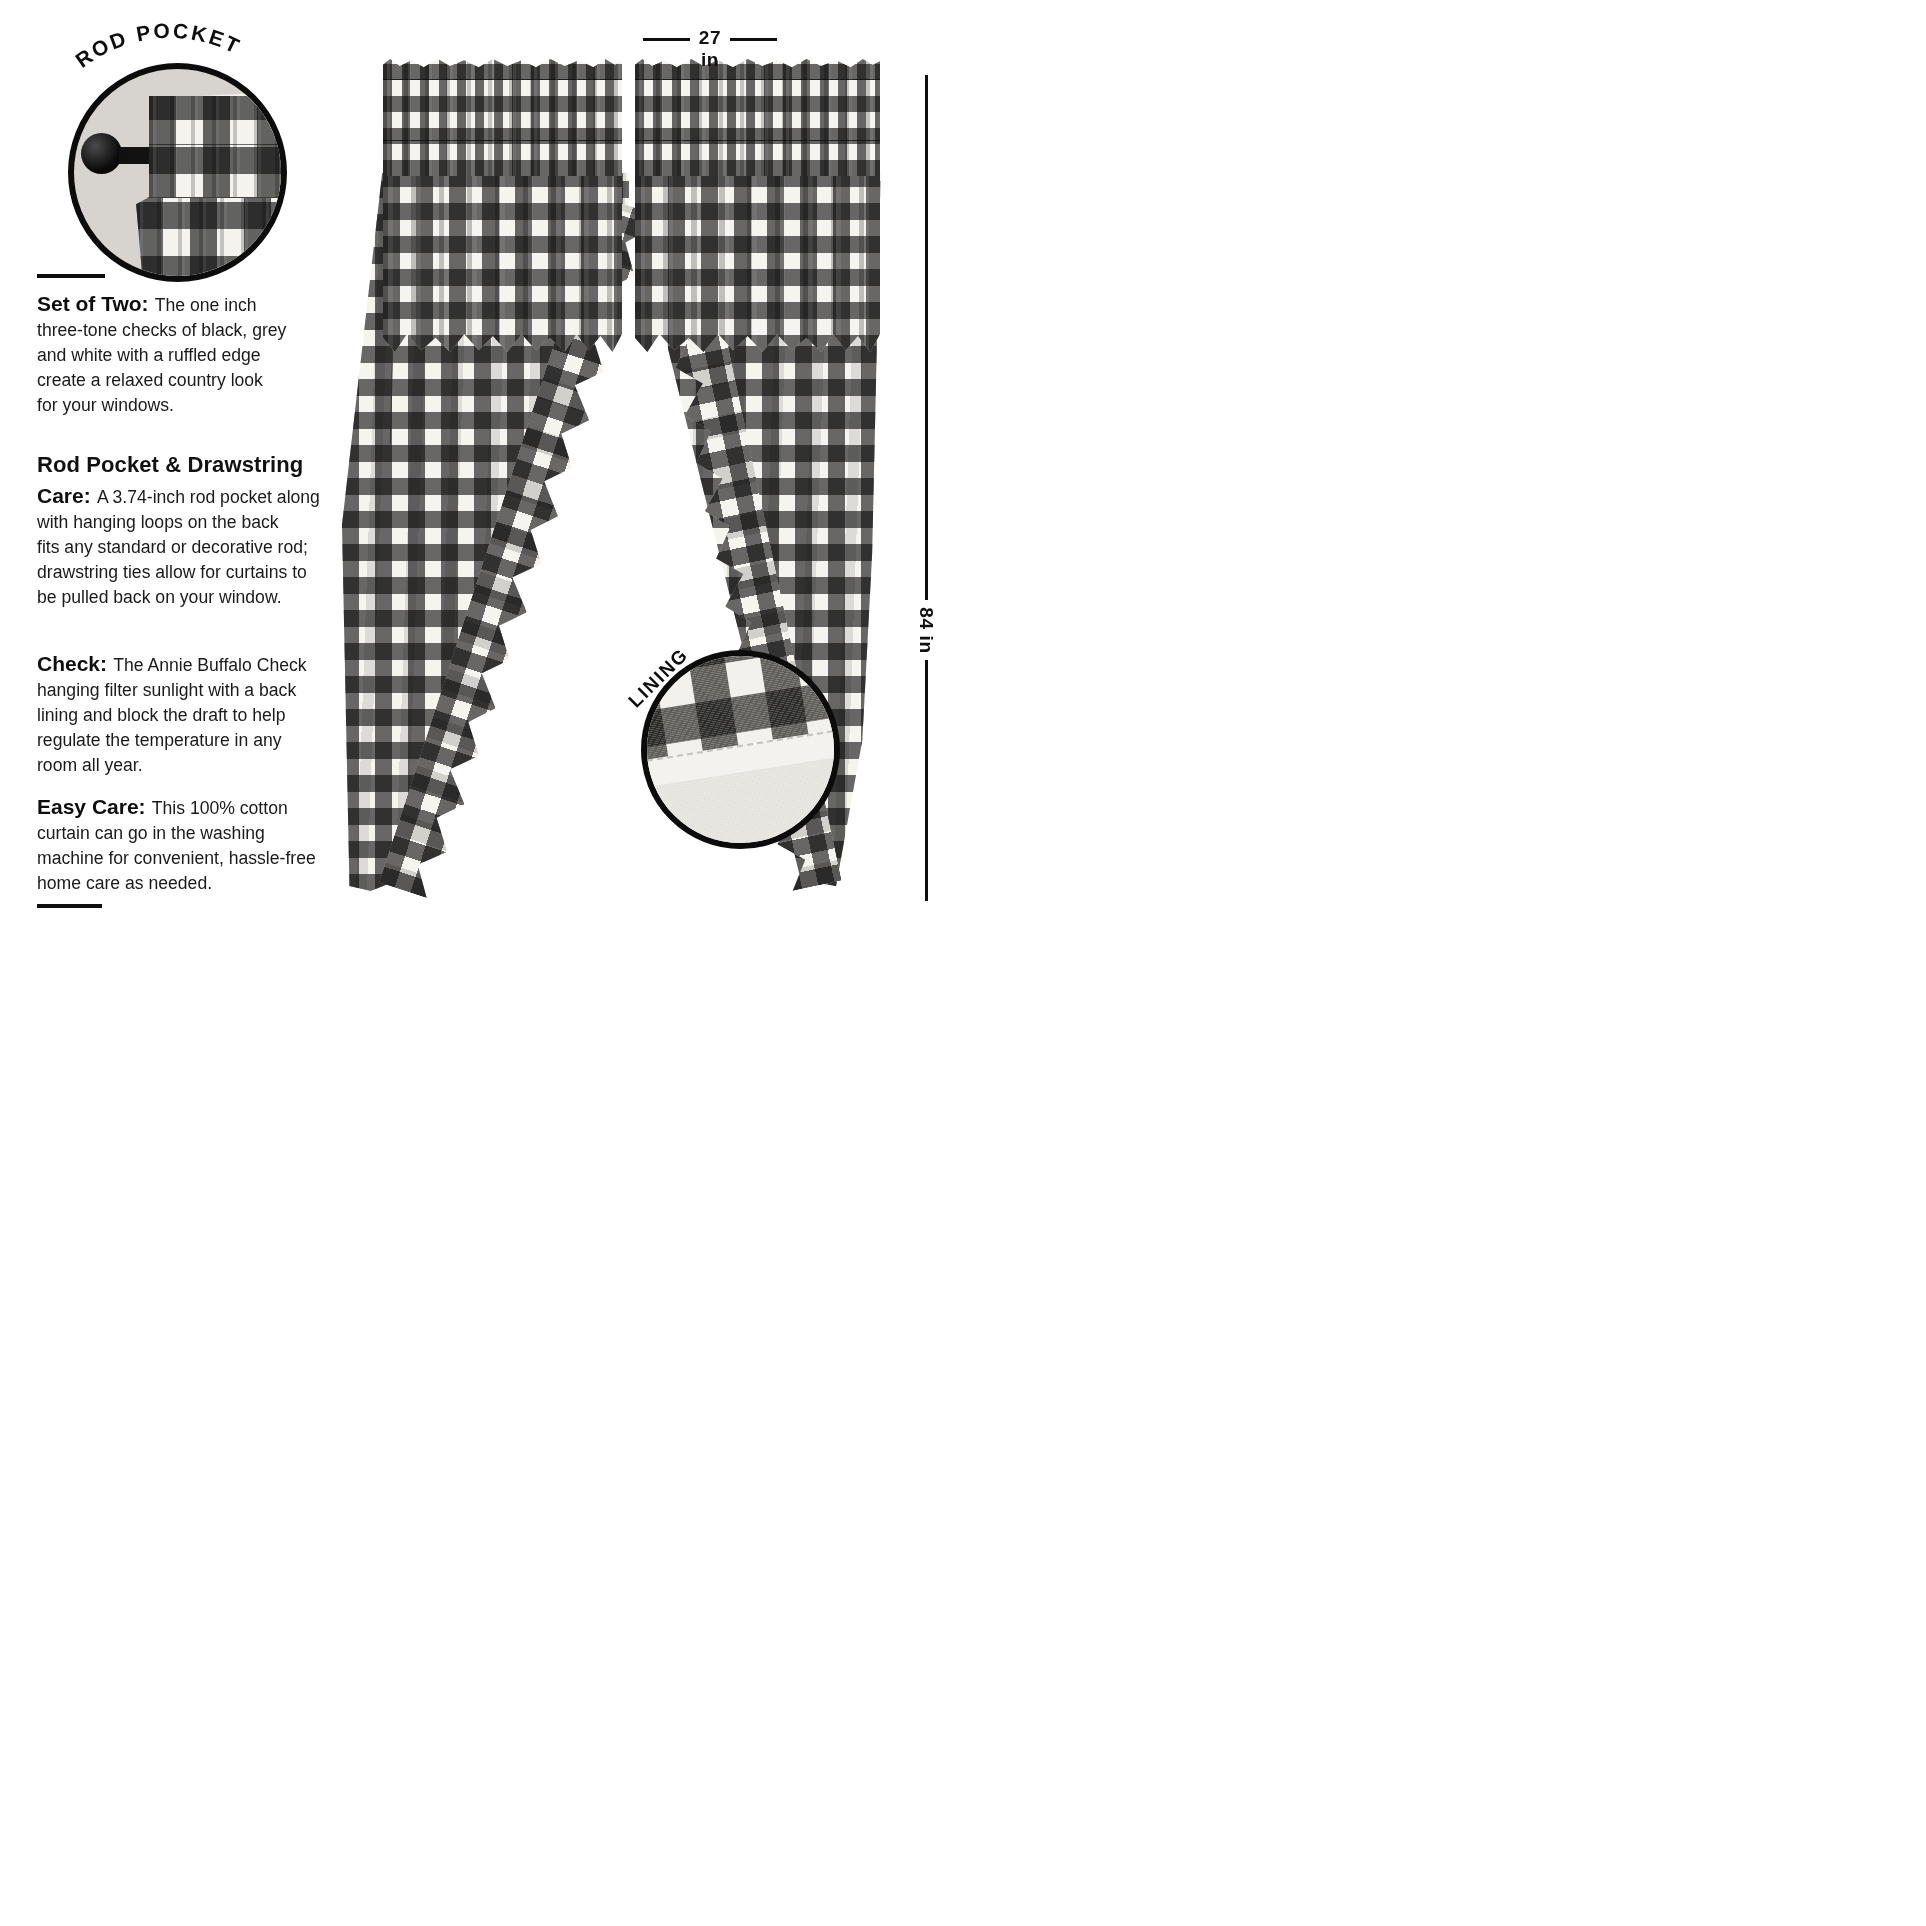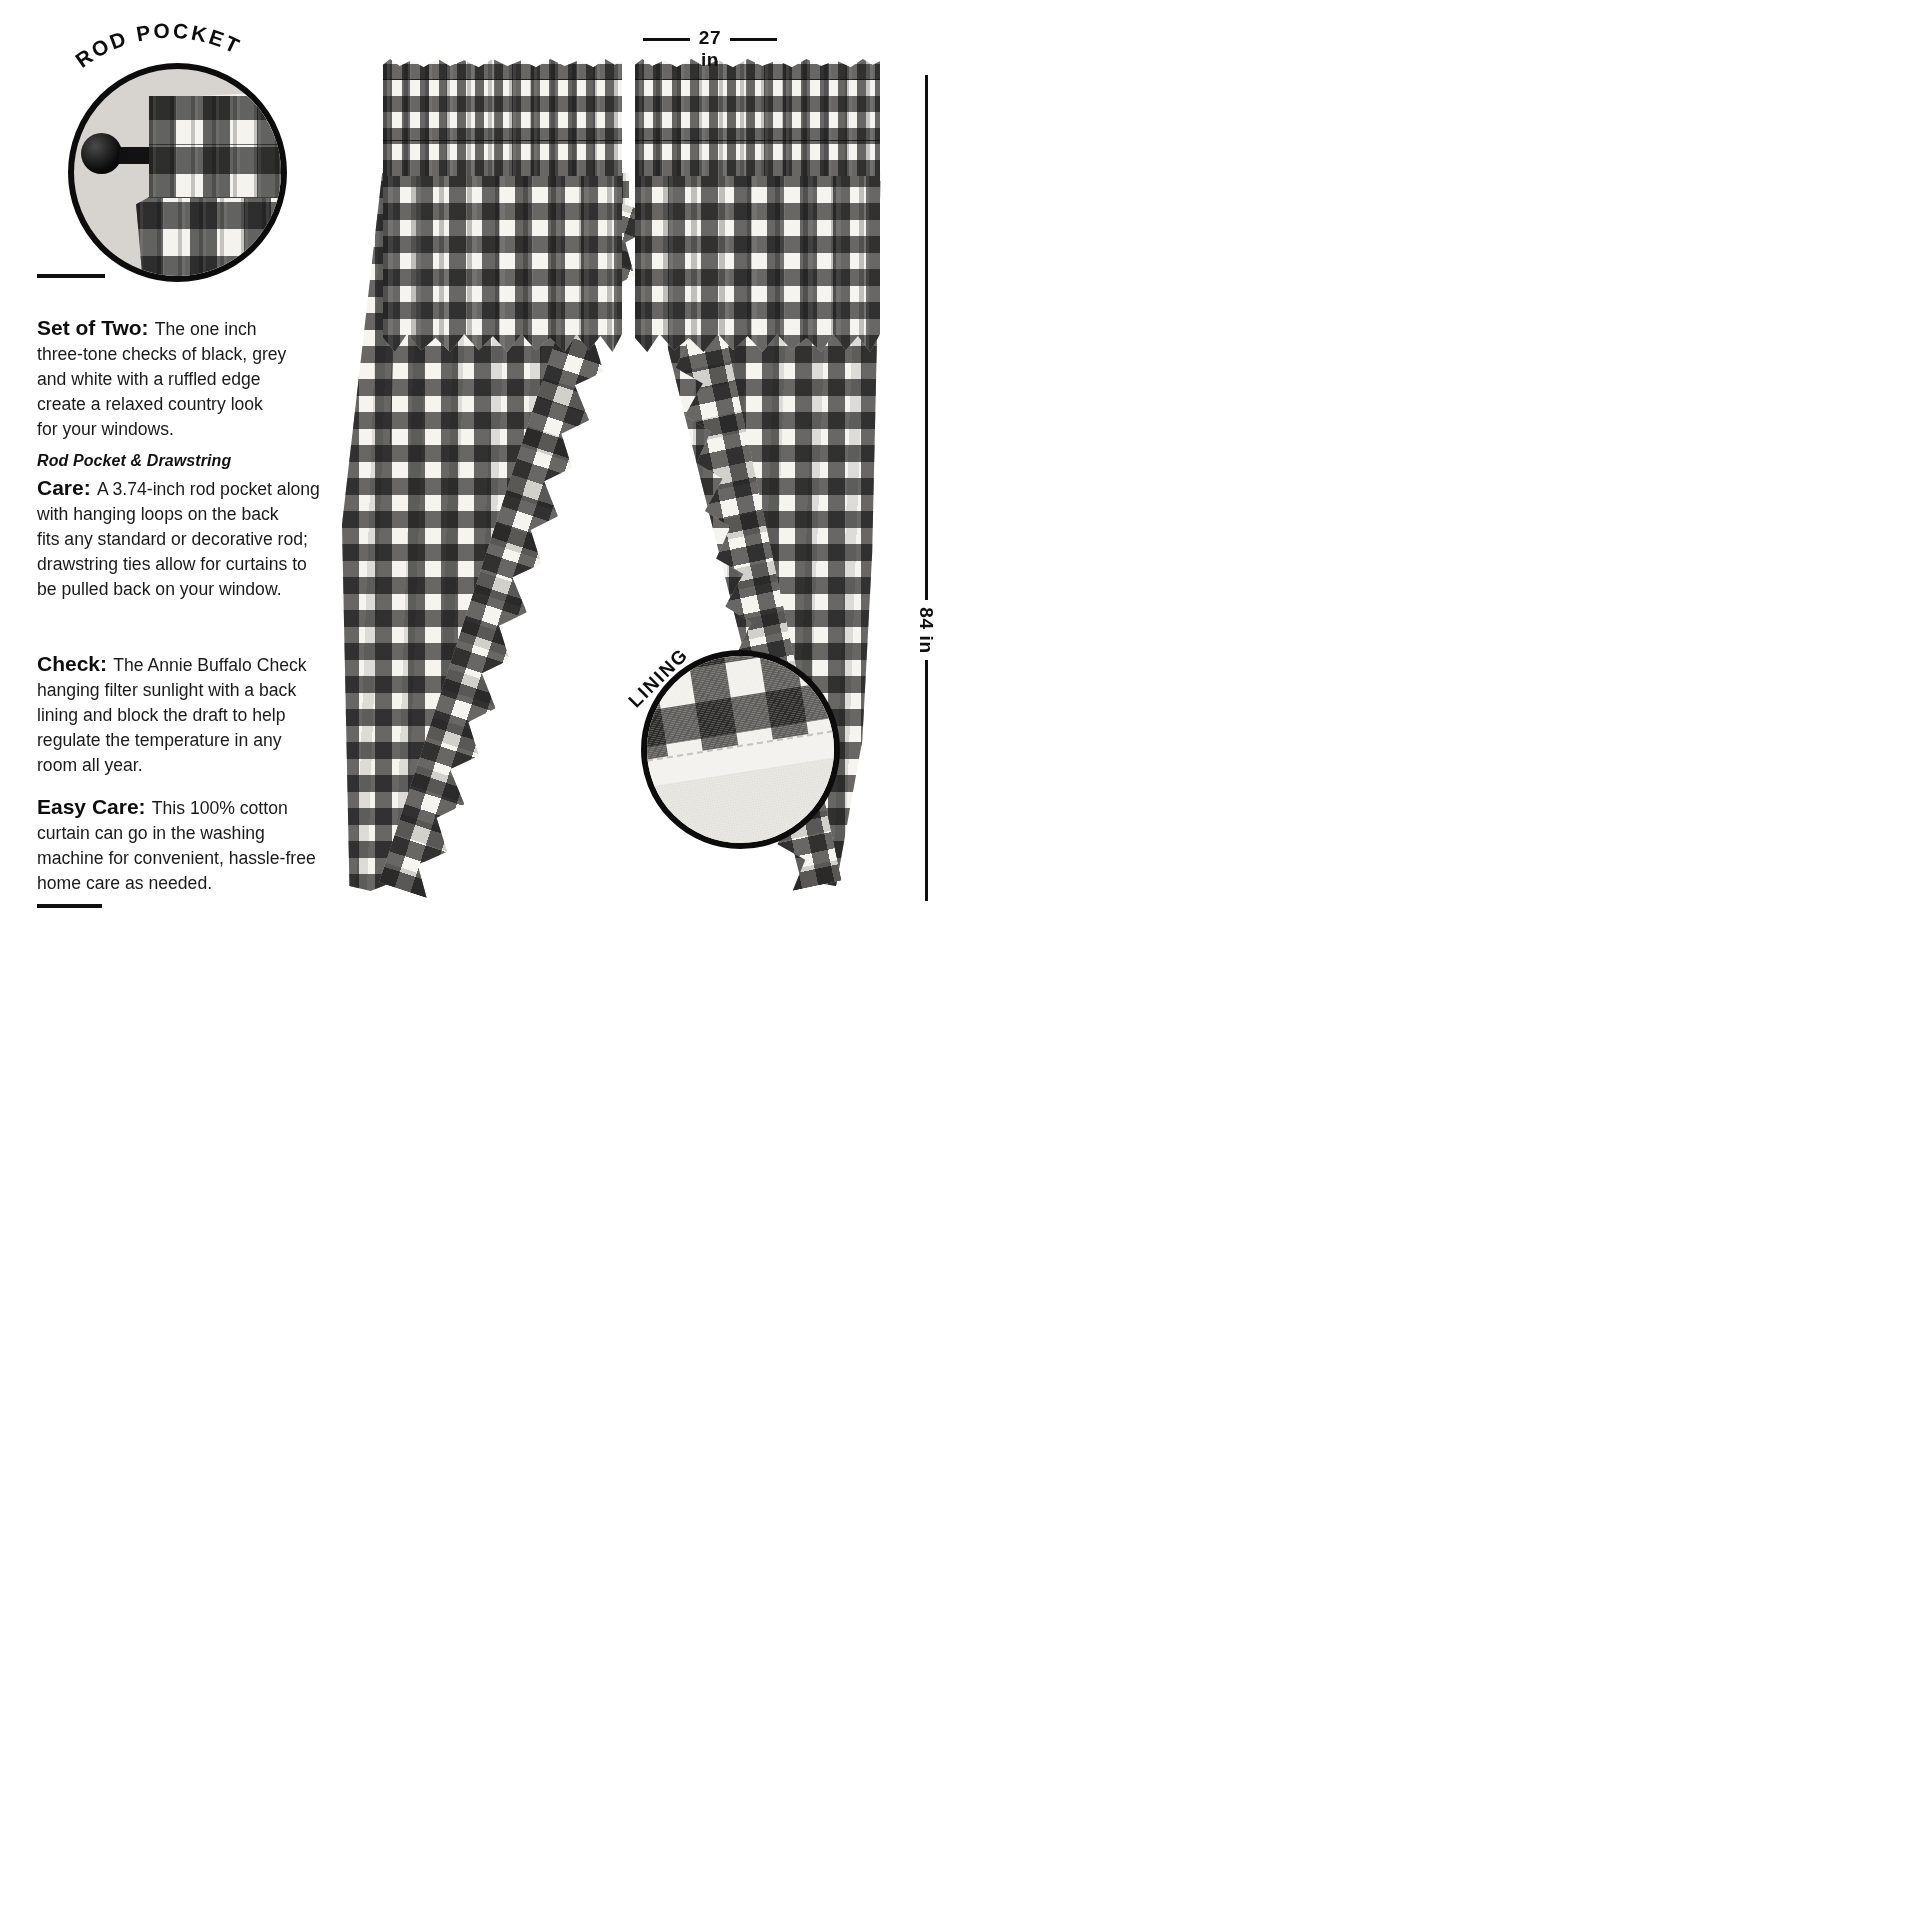--- a/index.html
+++ b/index.html
@@ -43,21 +43,21 @@
   }
   .ruffle-shade{position:relative;}
   .ruffle-shade::after{
     content:"";position:absolute;inset:0;pointer-events:none;
     background:repeating-linear-gradient(0deg, rgba(0,0,0,.15) 0 21px, rgba(0,0,0,0) 21px 51px);
   }
   .abs{position:absolute;}
   
   .divider{position:absolute;background:#0f0f0f;height:4.3px;}
   .section{position:absolute;left:37px;width:354px;}
-  .sec-heading{font-size:16px;font-weight:700;margin:0 0 5px 0;letter-spacing:0.1px;font-style:italic;}
+  .sec-heading{font-size:22px;font-weight:700;margin:0 0 5px 0;letter-spacing:0.1px;}
   .sec-heading:empty{display:none;margin:0;}
   .sec-body{font-size:17.6px;line-height:25px;margin:0;color:#1a1a1a;}
   .lead{font-weight:700;font-size:21px;margin-right:6.2px;color:#0e0e0e;}
   .rest{white-space:pre-line;}
   
   .dim-line{position:absolute;background:#0f0f0f;}
   .dim-label{position:absolute;font-weight:700;font-size:19px;letter-spacing:0.6px;text-align:center;}
   
   .header-band{
     clip-path:polygon(0% 5%, 3% 0%, 7% 6%, 12% 1%, 17% 7%, 23% 0%, 28% 6%, 34% 1%, 40% 7%, 46% 0%, 52% 6%, 58% 1%, 64% 7%, 70% 0%, 76% 6%, 82% 1%, 88% 7%, 93% 0%, 97% 5%, 100% 2%, 100% 100%, 0% 100%);
@@ -178,21 +178,21 @@
     <div class="ln-rot">
       <div class="ln-checks"></div>
       <div class="ln-band"></div>
       <div class="ln-bottom"></div>
     </div>
   </div>
   <div class="inset-label" style="left:621px;top:667px;font-size:19px;z-index:6;transform:rotate(-45deg);">LINING</div>
 
   <div class="divider" style="left:37px;top:274px;width:68px;"></div>
 
-  <div class="section" style="top:291px;margin-top:24px;">
+  <div class="section" style="top:291px;">
 
     <p class="sec-body"><strong class="lead">Set of Two:</strong><span class="rest">The one inch
 three-tone checks of black, grey
 and white with a ruffled edge
 create a relaxed country look
 for your windows.</span></p>
   </div>
 
   <div class="section" style="top:452px;">
     <h2 class="sec-heading">Rod Pocket &amp; Drawstring</h2>

